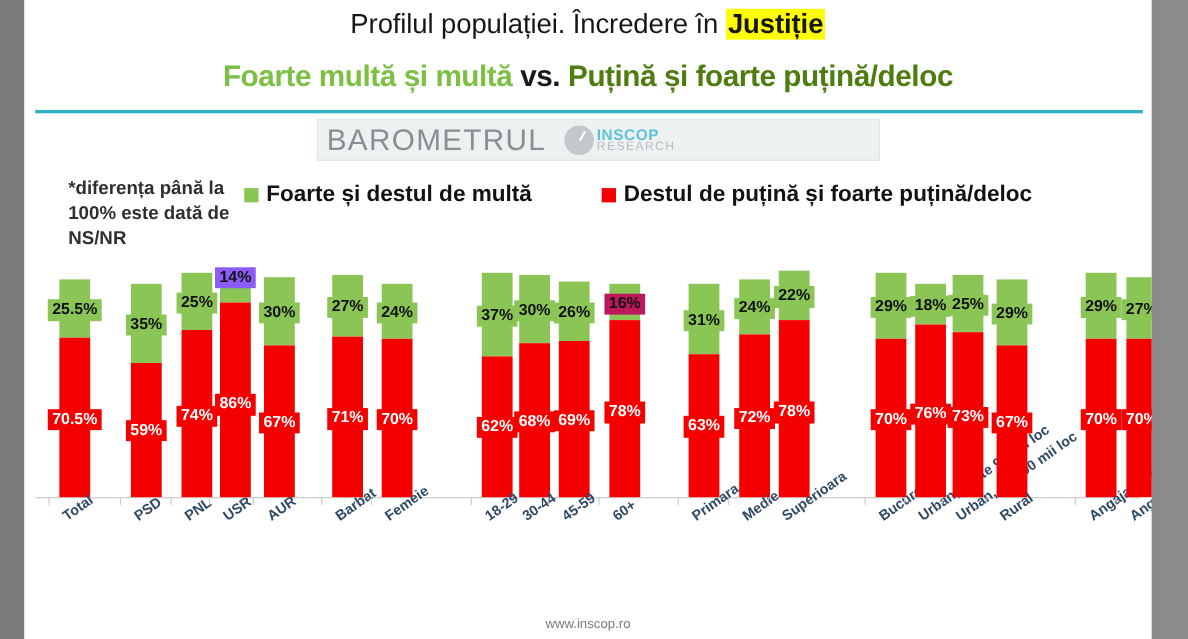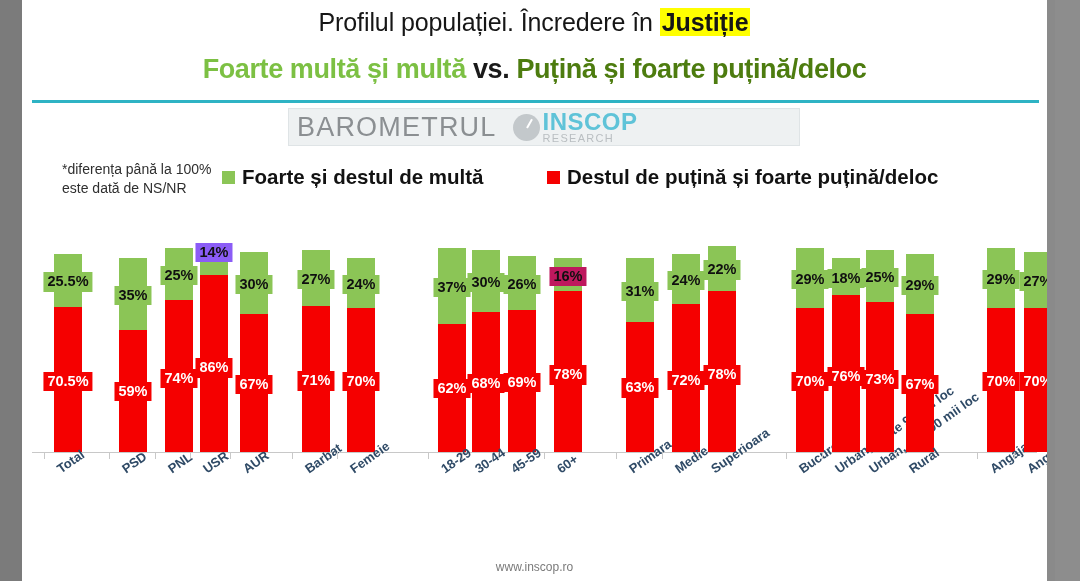--- a/index.html
+++ b/index.html
@@ -84,27 +84,27 @@
   .inscop-circle {
     width: 27px; height: 27px; border-radius: 50%;
     background: #c3c8cb; position: relative; flex: none;
   }
   .inscop-circle::after {
     content: ""; position: absolute; left: 13px; top: 4px;
     width: 2px; height: 10px; background: #ffffff;
     transform: rotate(30deg); transform-origin: bottom center;
   }
   .inscop-words { line-height: 0.92; }
-  .inscop-1 { font-size: 24px; font-weight: bold; color: #5fc3d8; letter-spacing: 0.5px; }
+  .inscop-1 { font-size: 14px; font-weight: bold; color: #5fc3d8; letter-spacing: 0.5px; }
   .inscop-2 { font-size: 11px; color: #b9bec1; letter-spacing: 1.3px; }
 
   
   .note {
     position: absolute; left: 40px; top: 160px; width: 170px;
-    font-size: 14px; color: #2f2f2f; line-height: 1.35;
+    font-size: 17px; color: #2f2f2f; line-height: 1.35; font-weight: bold;
   }
   .legend {
     position: absolute; left: 200px; top: 165px; width: 790px; height: 28px;
   }
   .legend-item {
     position: absolute; display: flex; align-items: center; gap: 7px;
     font-size: 20.5px; font-weight: bold; color: #121212; white-space: nowrap;
   }
   .legend-item.a { left: 0px; top: 0; }
   .legend-item.b { left: 325px; top: 0; }

